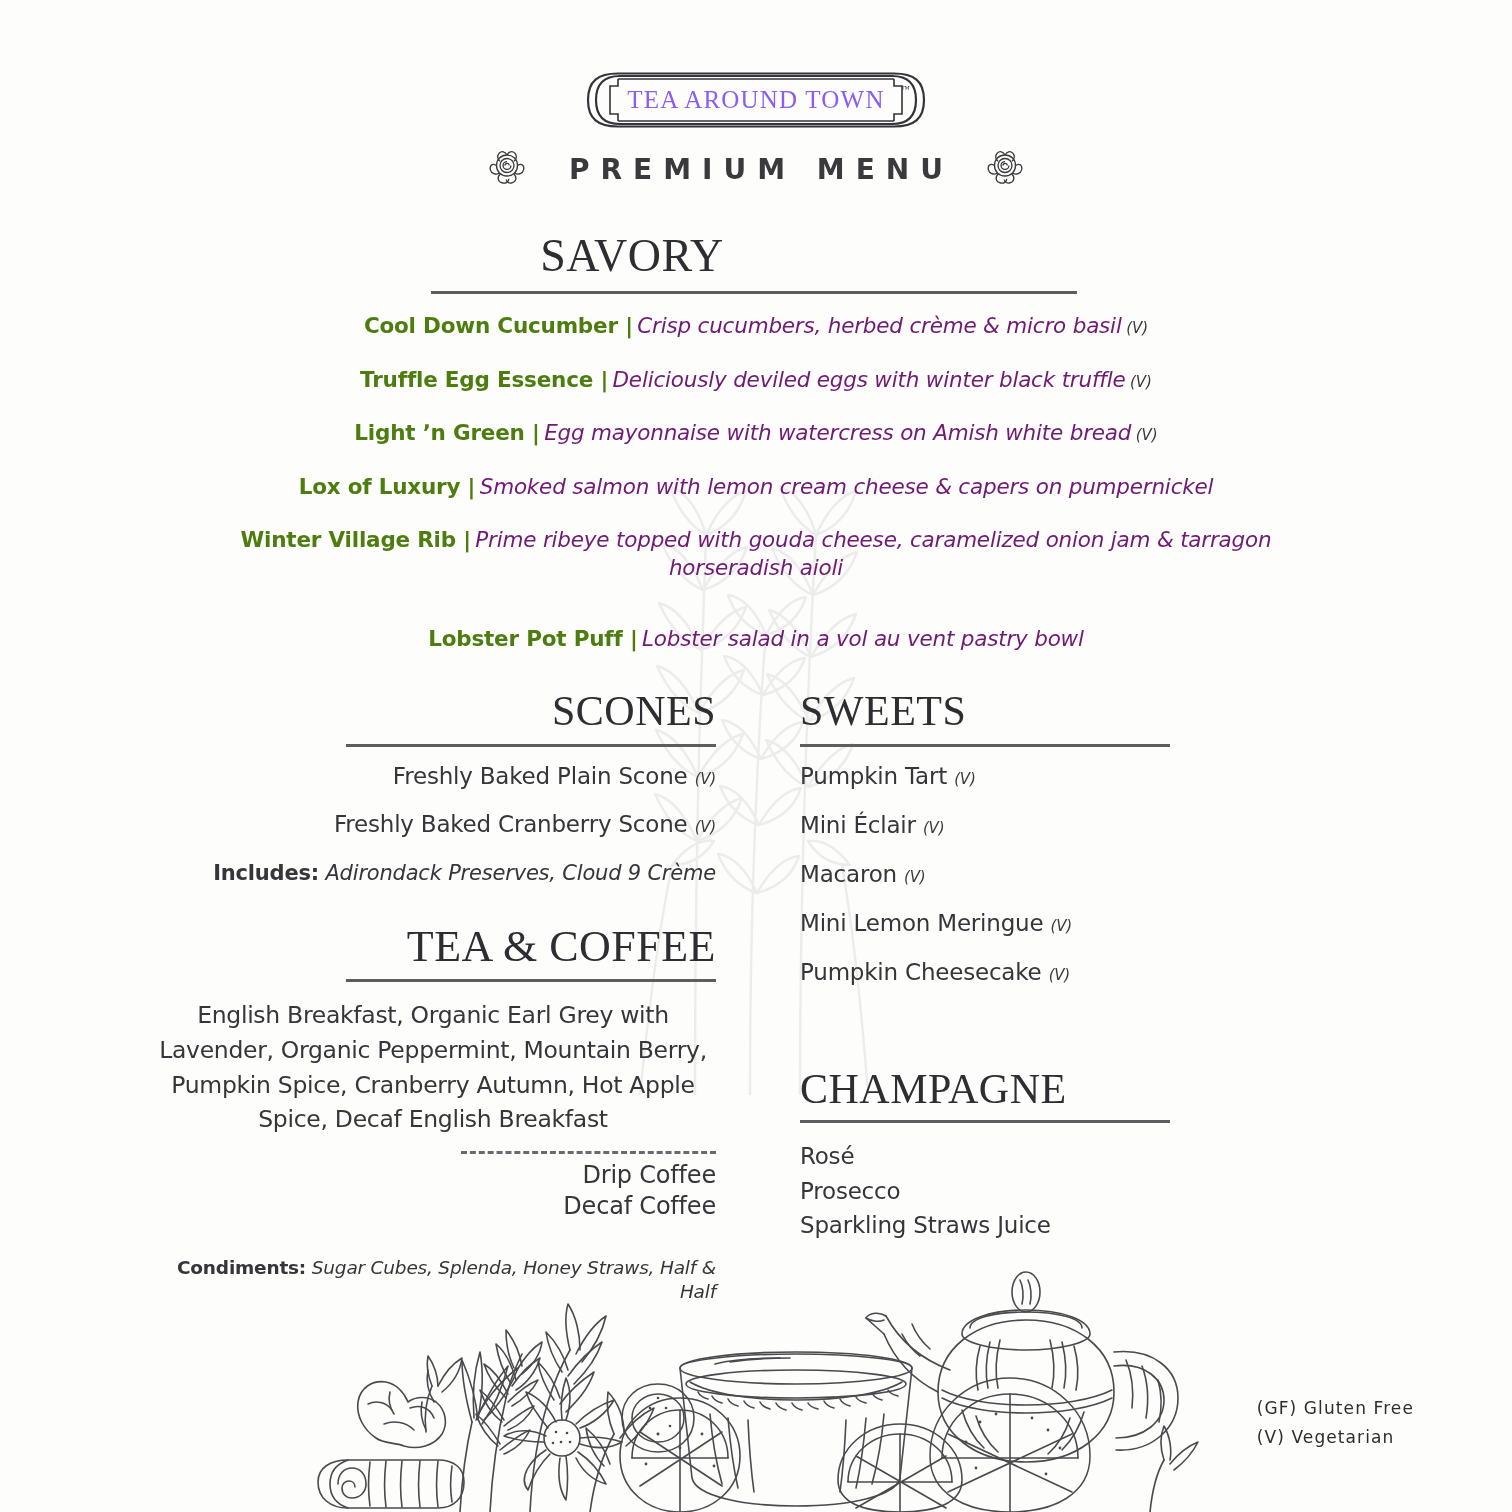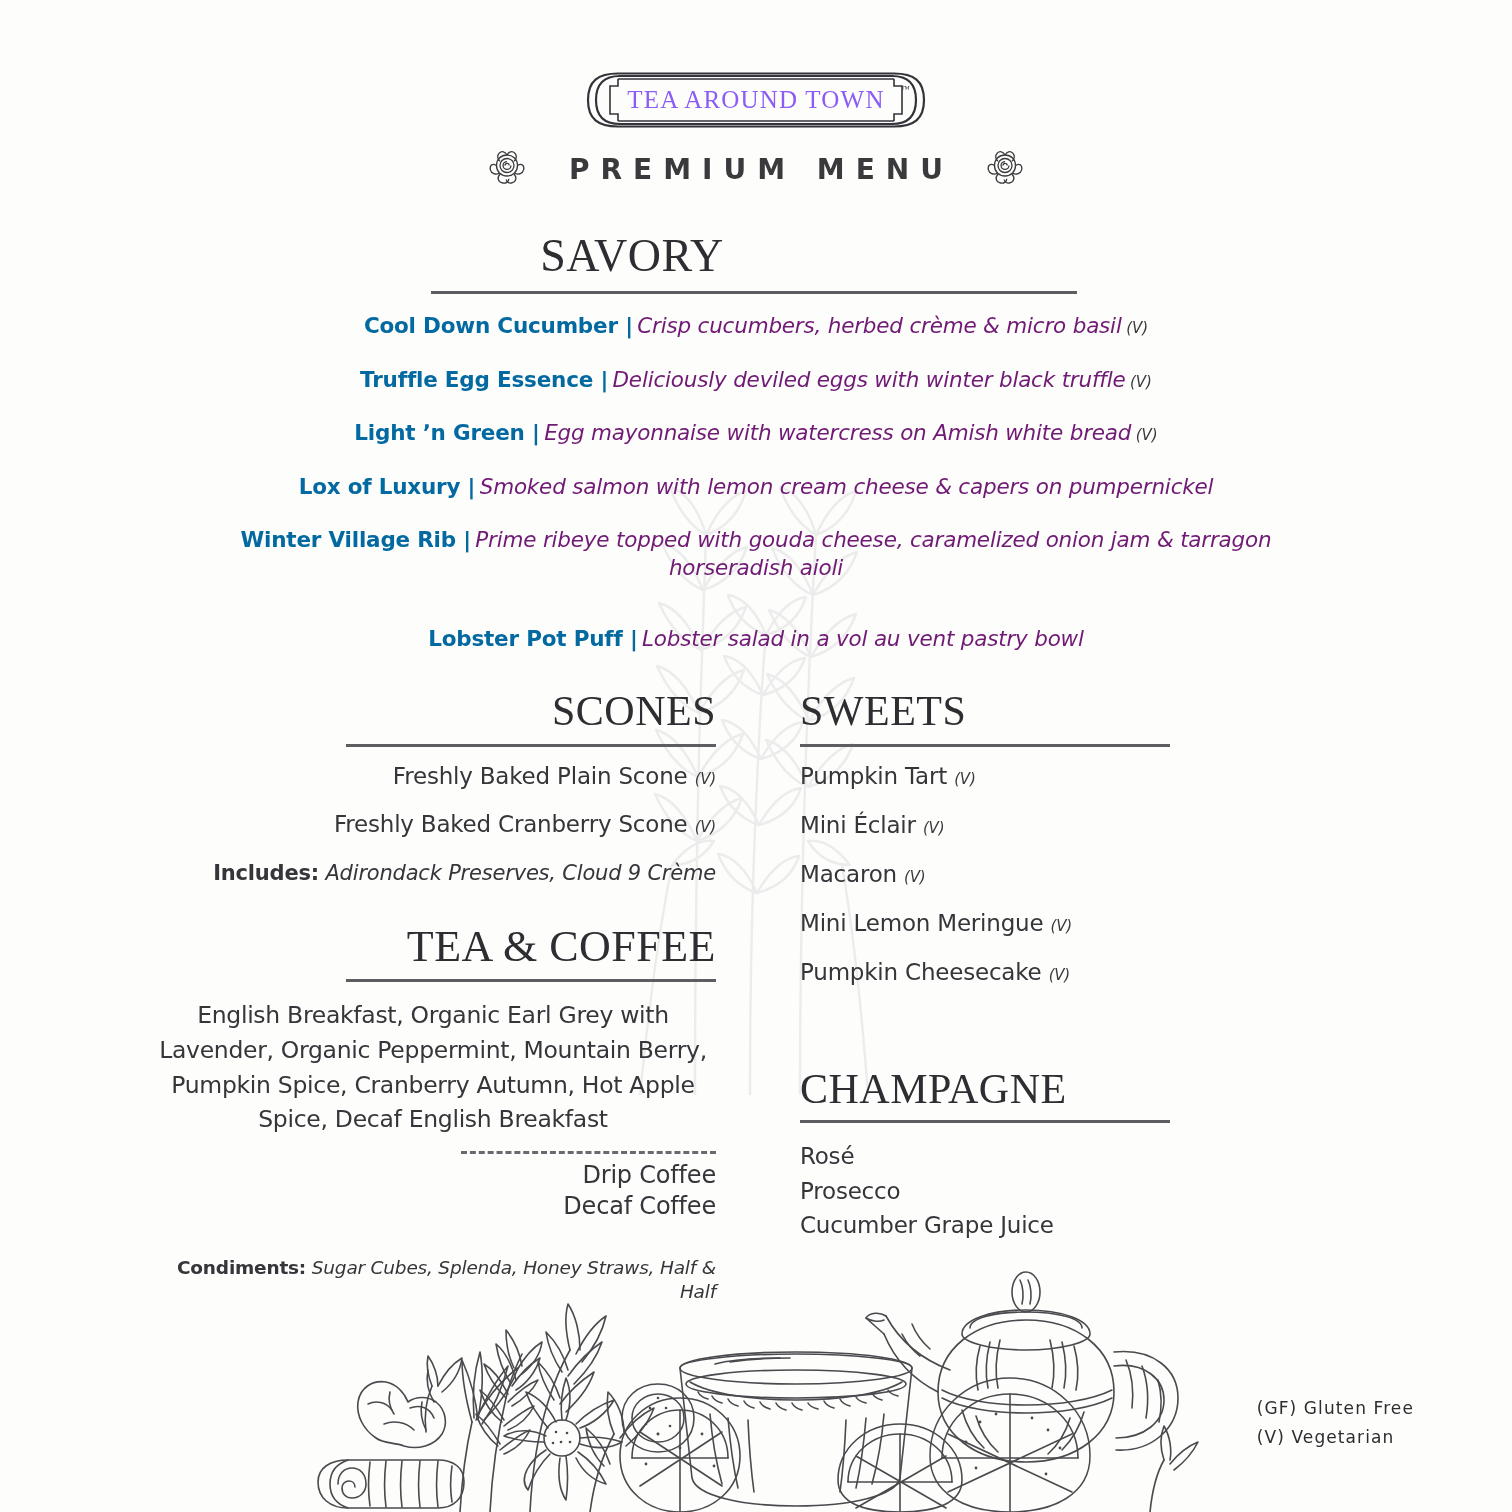--- a/index.html
+++ b/index.html
@@ -88,21 +88,21 @@
     background:#5e5e62;
   }
   .savory-list {
     position:absolute; left:190px; top:312px; width:1132px;
     text-align:center;
   }
   .sav-item { margin-bottom:26px; line-height:1.28; }
   .sav-item:last-child { margin-bottom:0; }
   .sav-name {
     font-family:"DejaVu Sans", sans-serif;
-    font-weight:700; font-size:21.5px; color:#0369a1;
+    font-weight:700; font-size:21.5px; color:#4d7c0f;
     letter-spacing:-0.2px;
   }
   .sav-desc {
     font-family:"DejaVu Sans", sans-serif;
     font-style:italic; font-size:21.5px; color:#701a75;
     letter-spacing:-0.2px;
   }
   .vtag {
     font-family:"DejaVu Sans", sans-serif;
     font-style:italic; font-size:15px; color:#3a3a3c;
@@ -389,21 +389,21 @@
       <i>Sugar Cubes, Splenda, Honey Straws, Half &amp; Half</i>
     </div>
   </div>
 
   <div class="champ-block content">
     <div class="sect-head champ-head">CHAMPAGNE</div>
     <div class="rule champ-rule"></div>
     <div class="champ-list">
       <div class="ch-line">Rosé</div>
       <div class="ch-line">Prosecco</div>
-      <div class="ch-line">Cucumber Grape Juice</div>
+      <div class="ch-line">Sparkling Straws Juice</div>
     </div>
   </div>
 
   <div class="legend">
     <div>(GF) Gluten Free</div>
     <div>(V) Vegetarian</div>
   </div>
 
   <svg class="footer-art" viewBox="0 0 940 270" fill="none" stroke="#4a4a4e" stroke-width="1.6" stroke-linecap="round" stroke-linejoin="round">
 

